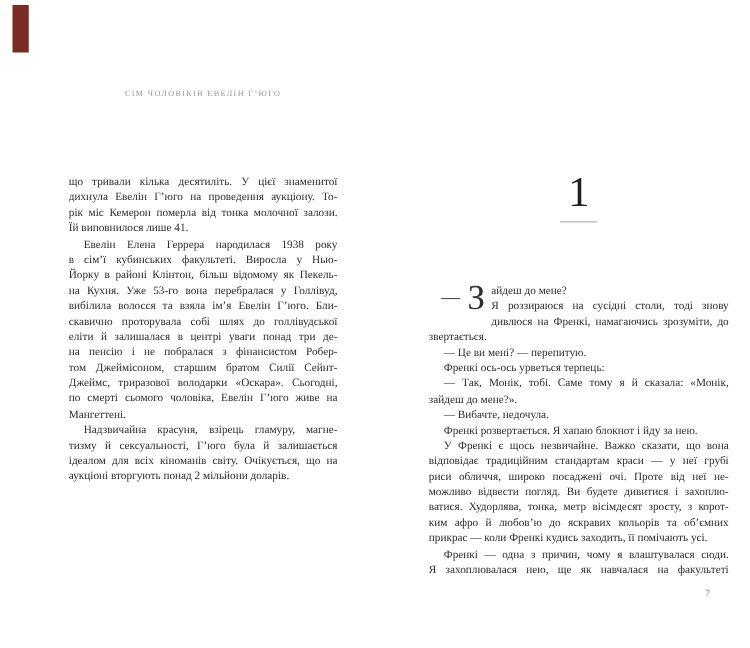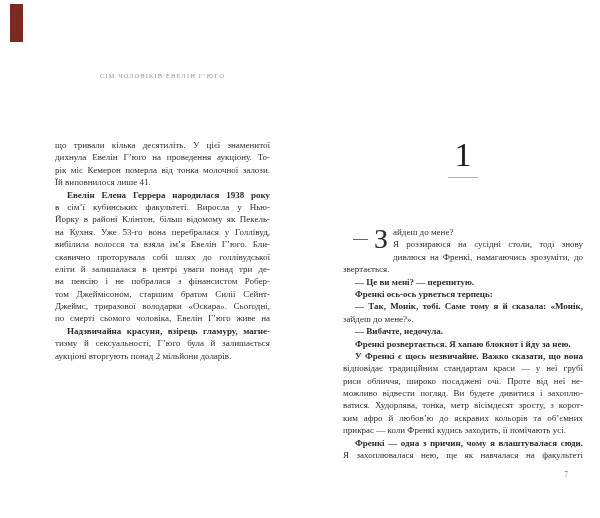--- a/index.html
+++ b/index.html
@@ -18,21 +18,21 @@
   .chapter-number{font-size:34px;line-height:32px;color:#1f1f1f;}
   .chapter-rule{width:30px;height:1px;background:#b3b3b3;margin:6px auto 0;}
   .right-body{position:absolute;left:343px;top:226px;width:240px;}
   .page-number{position:absolute;left:558px;top:470px;width:16px;text-align:center;
     font-size:7.5px;color:#7d7d7d;}
 
   
   .ln{font-size:9px;line-height:12.4px;height:12.4px;overflow:hidden;
      text-align:justify;text-align-last:justify;color:#2e2e2e;}
   .ln-last{text-align-last:left;}
-  .ln-indent{padding-left:12px;font-weight:bold;}
+  .ln-indent{padding-left:12px;}
 
   
   .dropcap-float{float:left;height:25px;display:flex;align-items:center;
      padding-left:10px;margin-right:5px;}
   .open-dash{font-size:15px;line-height:15px;margin-right:6px;color:#2e2e2e;}
   .drop-cap{font-size:28px;line-height:25px;color:#2e2e2e;}
 </style>
 </head>
 <body>
 
@@ -53,24 +53,26 @@
         <div class="ln">в сім’ї кубинських факультеті. Виросла у Нью-</div>
         <div class="ln">Йорку в районі Клінтон, більш відомому як Пекель-</div>
         <div class="ln">на Кухня. Уже 53-го вона перебралася у Голлівуд,</div>
         <div class="ln">вибілила волосся та взяла ім’я Евелін Г’юго. Бли-</div>
         <div class="ln">скавично проторувала собі шлях до голлівудської</div>
         <div class="ln">еліти й залишалася в центрі уваги понад три де-</div>
         <div class="ln">на пенсію і не побралася з фінансистом Робер-</div>
         <div class="ln">том Джеймісоном, старшим братом Силії Сейнт-</div>
         <div class="ln">Джеймс, триразової володарки «Оскара». Сьогодні,</div>
         <div class="ln">по смерті сьомого чоловіка, Евелін Г’юго живе на</div>
+        <div class="ln ln-last">Мангеттені.</div>
       </div>
     <div>
         <div class="ln ln-indent">Надзвичайна красуня, взірець гламуру, магне-</div>
         <div class="ln">тизму й сексуальності, Г’юго була й залишається</div>
+        <div class="ln">ідеалом для всіх кіноманів світу. Очікується, що на</div>
         <div class="ln ln-last">аукціоні вторгують понад 2 мільйони доларів.</div>
       </div>
   </div>
 </div>
 
 <div>
   <div class="chapter">
     <div class="chapter-number">1</div>
     <div class="chapter-rule"></div>
   </div>

